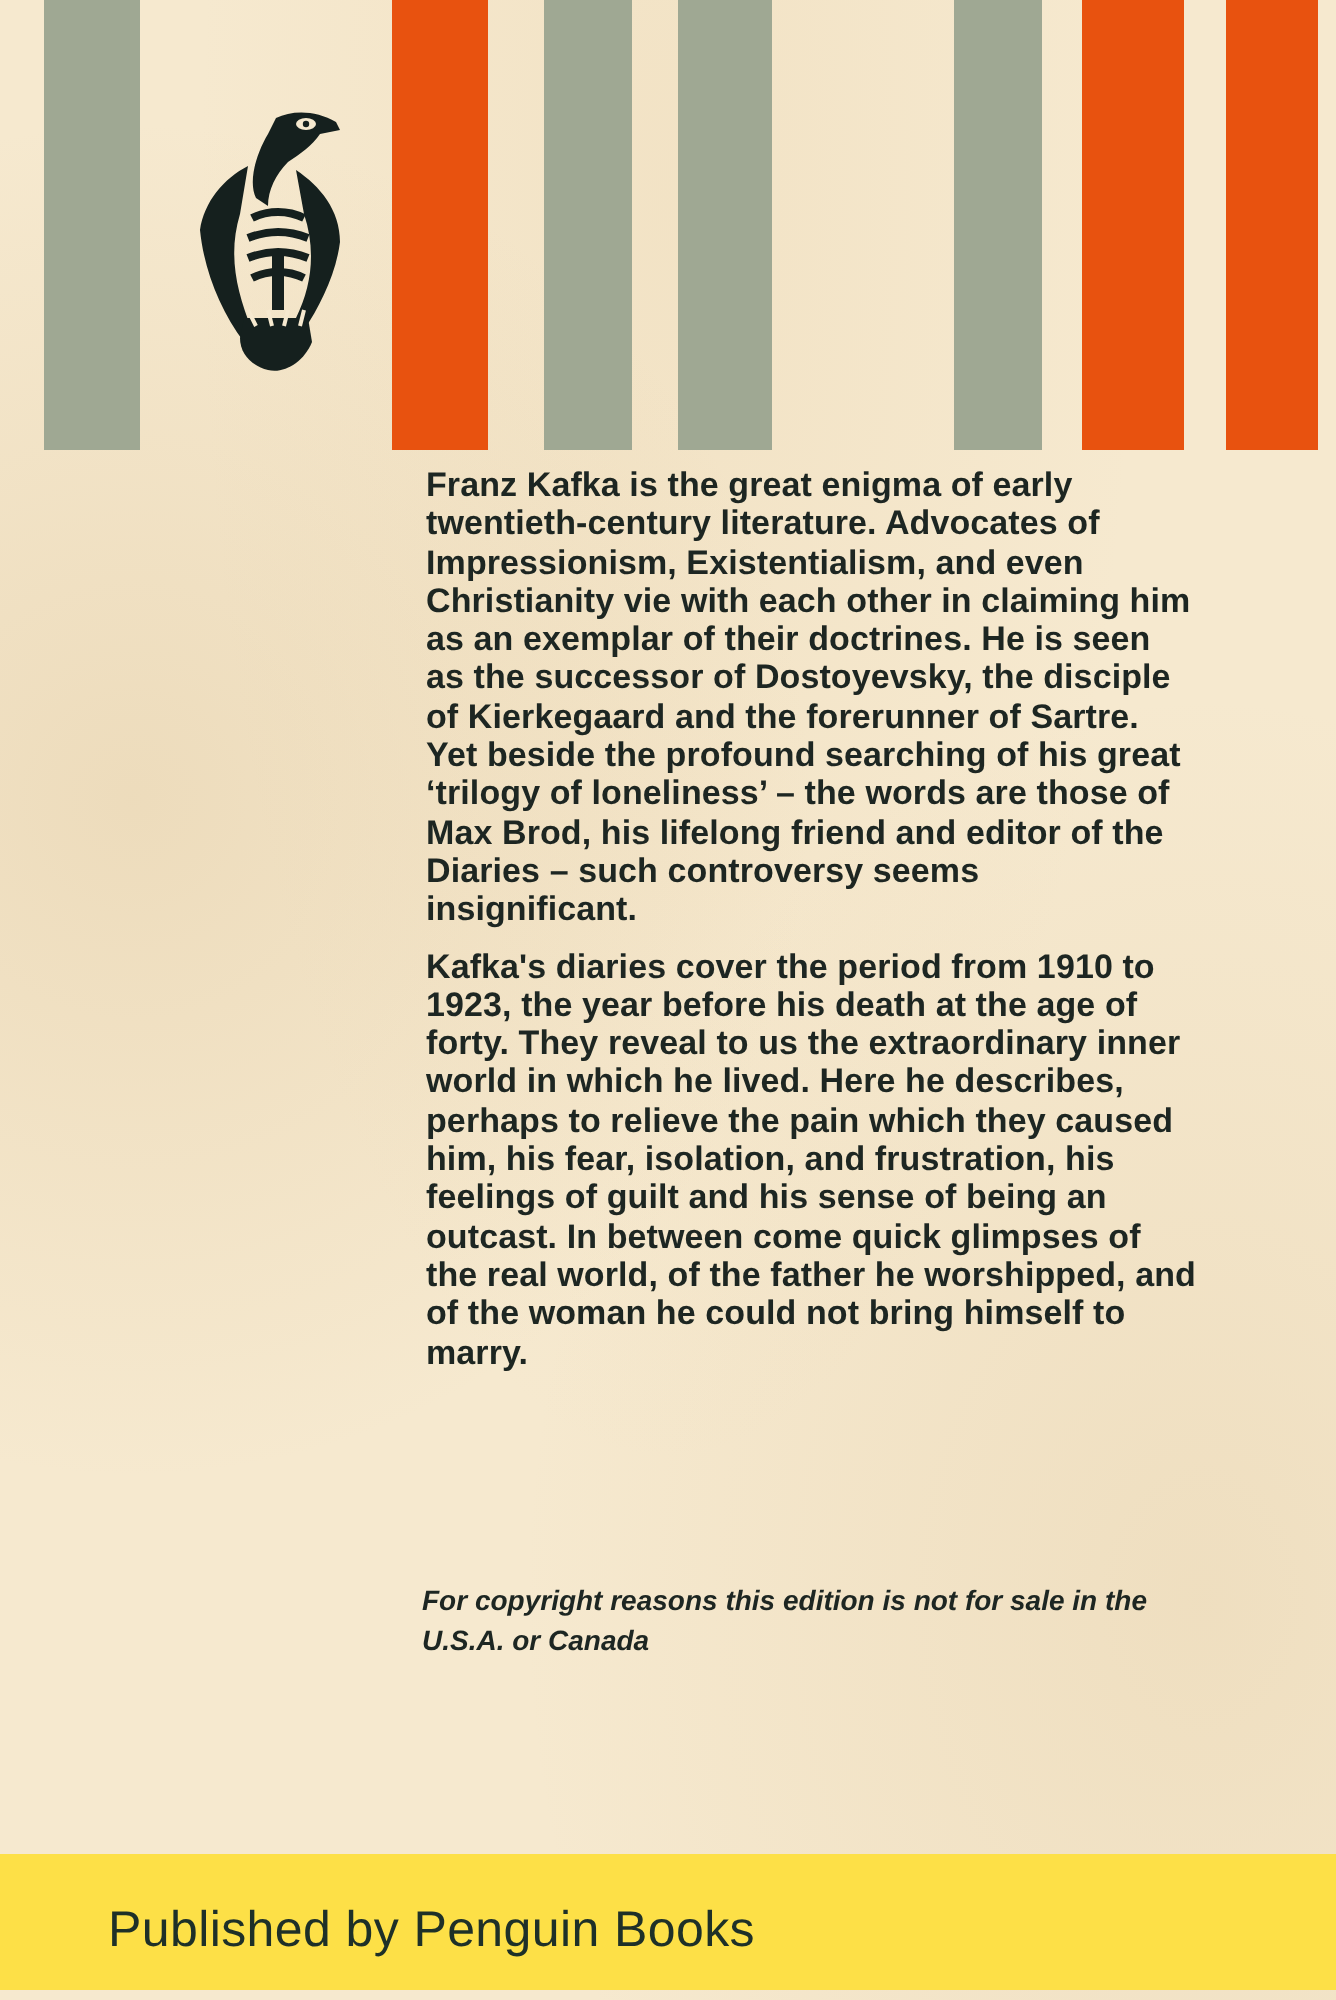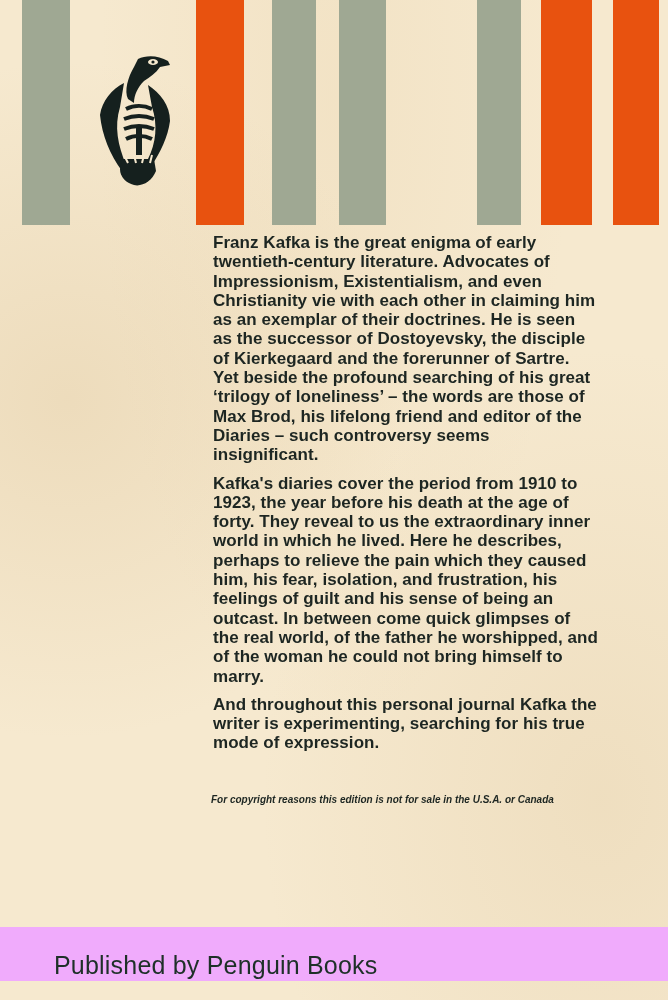--- a/index.html
+++ b/index.html
@@ -10,22 +10,22 @@
       radial-gradient(ellipse at 50% 10%, rgba(220,190,140,0.15), transparent 50%);
     font-family:"Liberation Sans", sans-serif;}
   .stripe{position:absolute;top:0;height:225px;}
   .gray{background:#9fa893;}
   .orange{background:#e8520f;}
   .logo{position:absolute;left:98px;top:55px;width:74px;height:132px;}
   .body-text{position:absolute;left:213px;top:233px;width:385px;color:#1d2622;
     font-size:17px;line-height:19.3px;font-weight:bold;letter-spacing:0.05px;}
   .body-text p{margin:0 0 9px 0;}
   .notice{position:absolute;left:211px;top:790px;width:400px;color:#1d2622;
-    font-size:10px;line-height:20px;font-style:italic;font-weight:bold;}
-  .footer{position:absolute;left:0;top:927px;width:668px;height:54px;background:#f0abfc;text-decoration:underline;}
+    font-size:14px;line-height:20px;font-style:italic;font-weight:bold;}
+  .footer{position:absolute;left:0;top:927px;width:668px;height:68px;background:#fde047;text-decoration:underline;}
   .footer-text{position:absolute;left:54px;top:24px;font-size:25px;color:#1e3028;letter-spacing:0.2px;}
 </style>
 </head>
 <body>
 
 <div>
   <div class="stripe gray" style="left:22px;width:48px;"></div>
   <div class="stripe orange" style="left:196px;width:48px;"></div>
   <div class="stripe gray" style="left:272px;width:44px;"></div>
   <div class="stripe gray" style="left:339px;width:47px;"></div>
@@ -41,21 +41,20 @@
     <path d="M50 30 C62 38 72 50 72 66 C70 82 62 98 54 110 L50 104 C58 88 60 70 54 52 Z" fill="#15201e"></path>
     <path d="M28 54 C36 50 46 50 54 54 M26 64 C36 60 46 60 56 64 M26 74 C36 70 46 70 56 74 M28 84 C36 80 46 80 54 84" stroke="#15201e" stroke-width="4" fill="none"></path>
     <rect x="38" y="70" width="6" height="30" fill="#15201e"></rect>
     <path d="M24 104 L56 104 L58 116 C54 126 44 132 36 130 C28 128 22 122 22 114 Z" fill="#15201e"></path>
     <path d="M26 100 L30 108 M36 100 L38 108 M46 100 L44 108 M54 100 L52 108" stroke="#f6e9cf" stroke-width="2"></path>
   </svg>
 
   <div class="body-text">
     <p>Franz Kafka is the great enigma of early twentieth-century literature. Advocates of Impressionism, Existentialism, and even Christianity vie with each other in claiming him as an exemplar of their doctrines. He is seen as the successor of Dostoyevsky, the disciple of Kierkegaard and the forerunner of Sartre. Yet beside the profound searching of his great ‘trilogy of loneliness’ – the words are those of Max Brod, his lifelong friend and editor of the Diaries – such controversy seems insignificant.</p>
     <p>Kafka's diaries cover the period from 1910 to 1923, the year before his death at the age of forty. They reveal to us the extraordinary inner world in which he lived. Here he describes, perhaps to relieve the pain which they caused him, his fear, isolation, and frustration, his feelings of guilt and his sense of being an outcast. In between come quick glimpses of the real world, of the father he worshipped, and of the woman he could not bring himself to marry.</p>
-    <p>And throughout this personal journal Kafka the writer is experimenting, searching for his true mode of expression.</p>
   </div>
 
   <div class="notice">For copyright reasons this edition is not for sale in the U.S.A. or Canada</div>
 
   <div class="footer">
     <div class="footer-text">Published by Penguin Books</div>
   </div>
 </div>
 
 </body></html>

